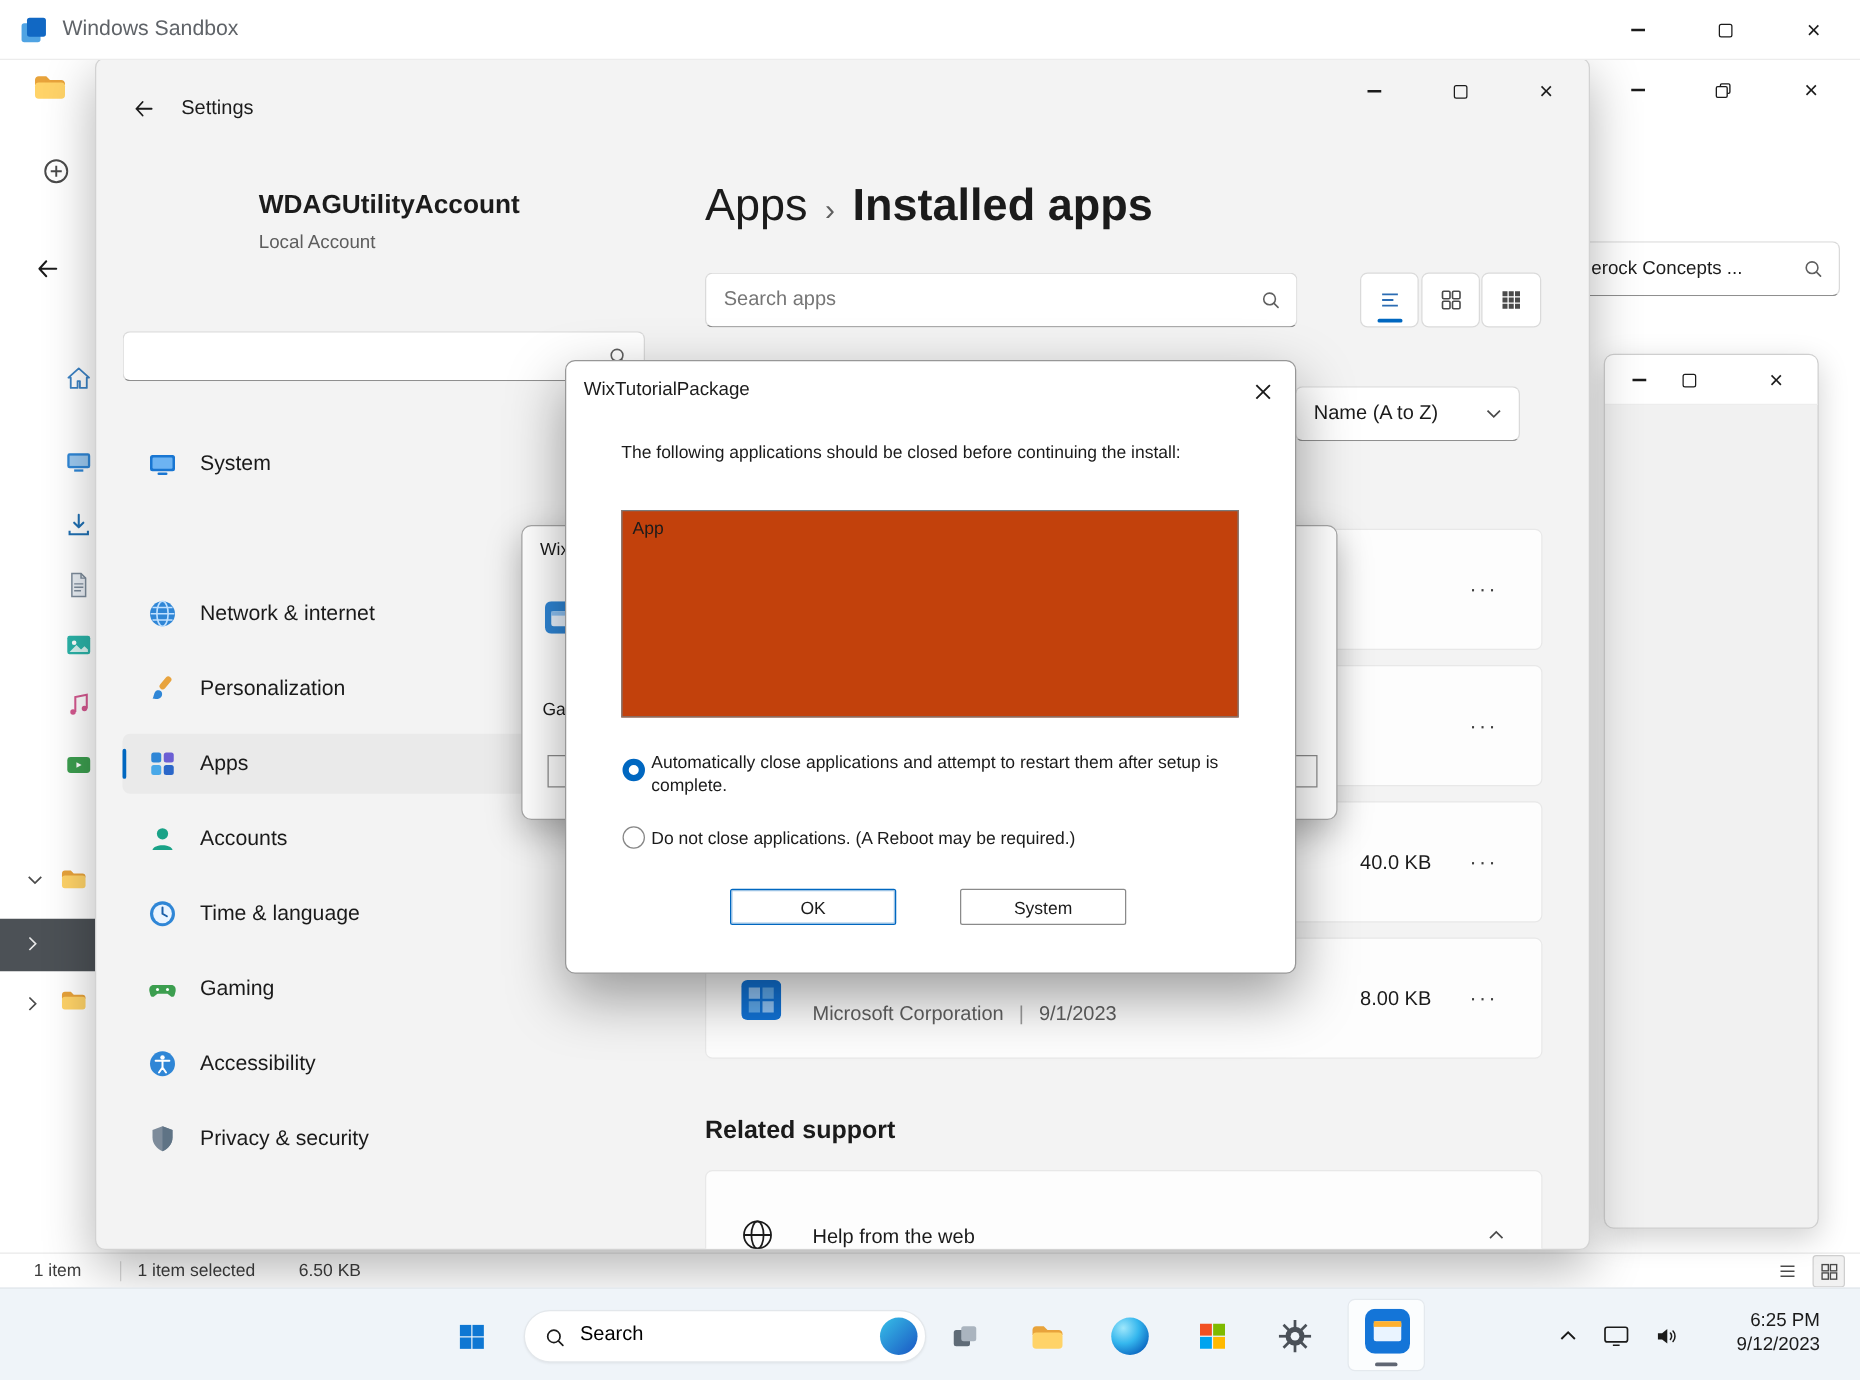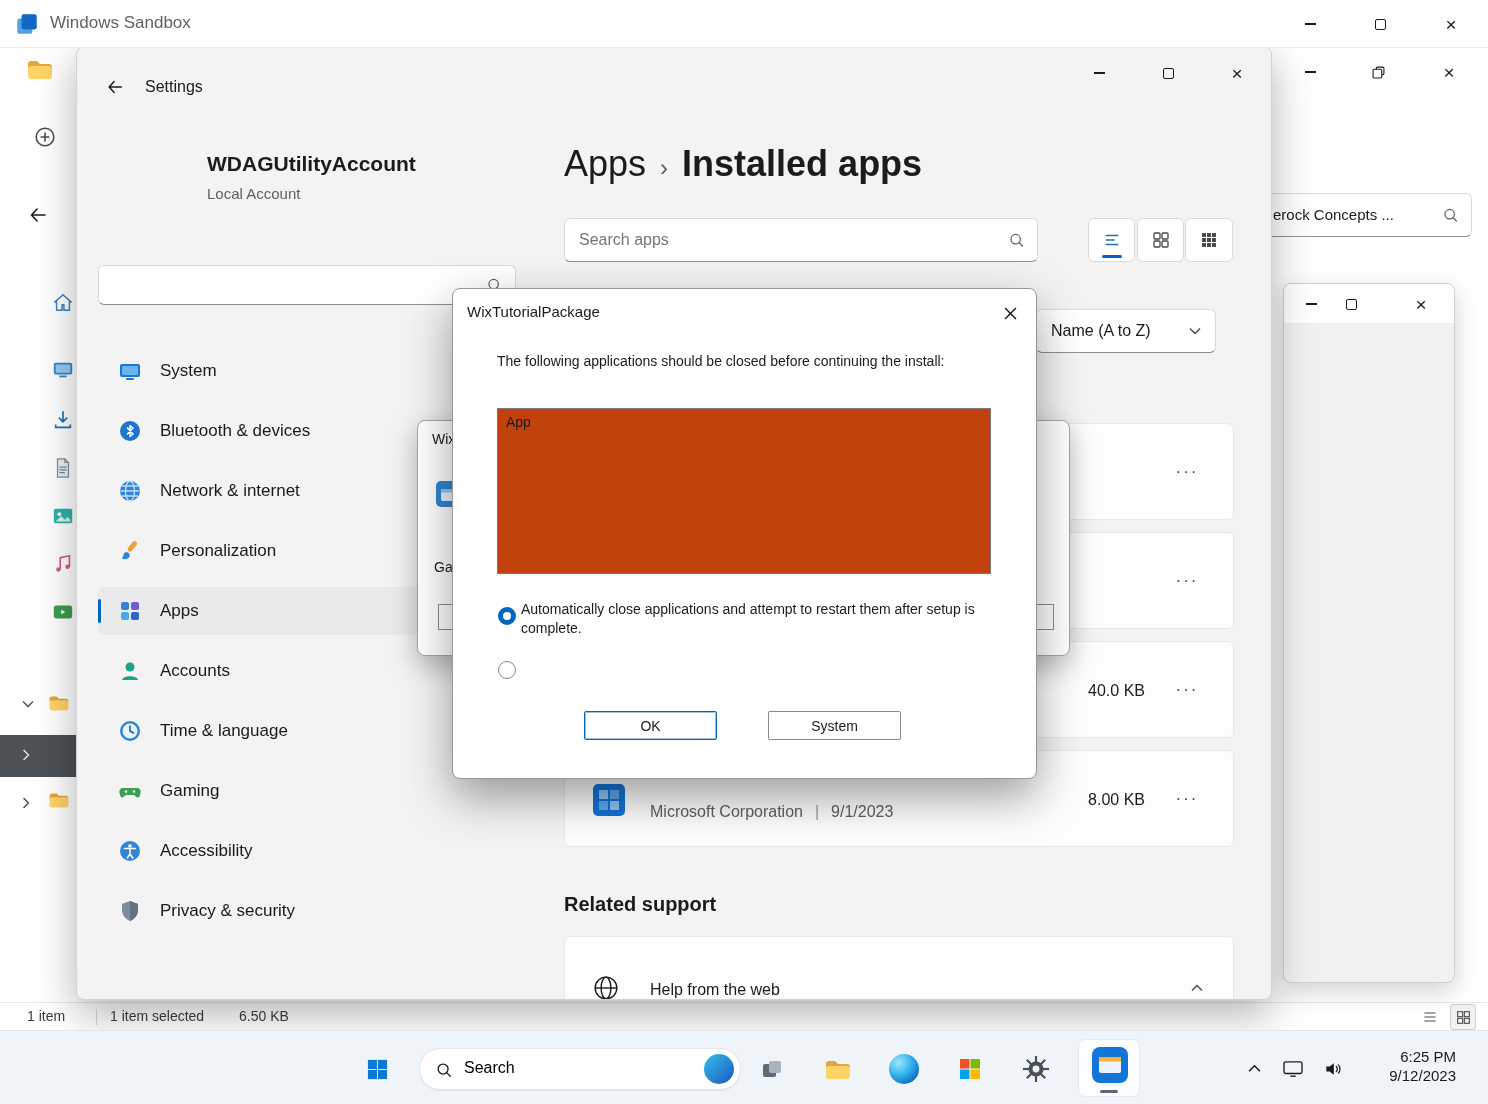--- a/index.html
+++ b/index.html
@@ -225,27 +225,20 @@
     </div>
 
     <div class="navitem" style="top:300px">
       <svg width="24" height="24" viewBox="0 0 24 24">
           <rect x="2" y="5" width="20" height="13" rx="2" fill="#1976d2"></rect>
           <rect x="4" y="7" width="16" height="9" rx="1" fill="#6db3f2"></rect>
           <rect x="8" y="19" width="8" height="2" rx="1" fill="#1976d2"></rect>
         </svg>
       <span>System</span>
     </div>
-    <div class="navitem" style="top:360px">
-      <svg width="24" height="24" viewBox="0 0 24 24">
-          <circle cx="12" cy="12" r="10" fill="#1976d2"></circle>
-          <path d="M9 8.5 15 15l-3 2.5v-11L15 9l-6 6.5" stroke="#fff" stroke-width="1.5" fill="none" stroke-linejoin="round"></path>
-        </svg>
-      <span>Bluetooth &amp; devices</span>
-    </div>
     <div class="navitem" style="top:420px">
       <svg width="24" height="24" viewBox="0 0 24 24">
           <circle cx="12" cy="12" r="10" fill="#2f86d6"></circle>
           <ellipse cx="12" cy="12" rx="4.5" ry="10" fill="none" stroke="#bfe0ff" stroke-width="1.3"></ellipse>
           <path d="M2.5 12h19M4 7h16M4 17h16" stroke="#bfe0ff" stroke-width="1.3" fill="none"></path>
         </svg>
       <span>Network &amp; internet</span>
     </div>
     <div class="navitem" style="top:480px">
       <svg width="24" height="24" viewBox="0 0 24 24">
@@ -417,20 +410,21 @@
           <path d="M1 1l10 10M11 1 1 11" stroke="#1b1b1b" stroke-width="1.4"></path>
         </svg>
     </div>
     <div class="abs" style="left:44px;top:64px;width:520px;font-size:14px">The following applications should be closed before continuing the install:</div>
     <div class="abs" style="left:44px;top:119px;width:494px;height:166px;background:#c2410c;border:1px solid #7a7a7a">
       <div style="padding:5px 8px;font-size:14px">App</div>
     </div>
     <div class="radio on abs" style="left:45px;top:318px"></div>
     <div class="abs" style="left:68px;top:311px;width:470px;font-size:14px;line-height:19px">Automatically close applications and attempt to restart them after setup is complete.</div>
     <div class="radio off abs" style="left:45px;top:372px"></div>
+    <div class="abs" style="left:68px;top:373px;width:480px;font-size:14px">Do not close applications. (A Reboot may be required.)</div>
     <div class="dlgbtn default" style="left:131px">
         <span>OK</span>
       </div>
     <div class="dlgbtn" style="left:315px">
         <span>System</span>
       </div>
   </div>
 
   <div class="abs" style="left:0;top:0;width:1488px;height:48px;background:#fff;border-bottom:1px solid #ececec;z-index:45">
     <svg class="abs" style="left:14px;top:11px" width="26" height="26" viewBox="0 0 24 24">

